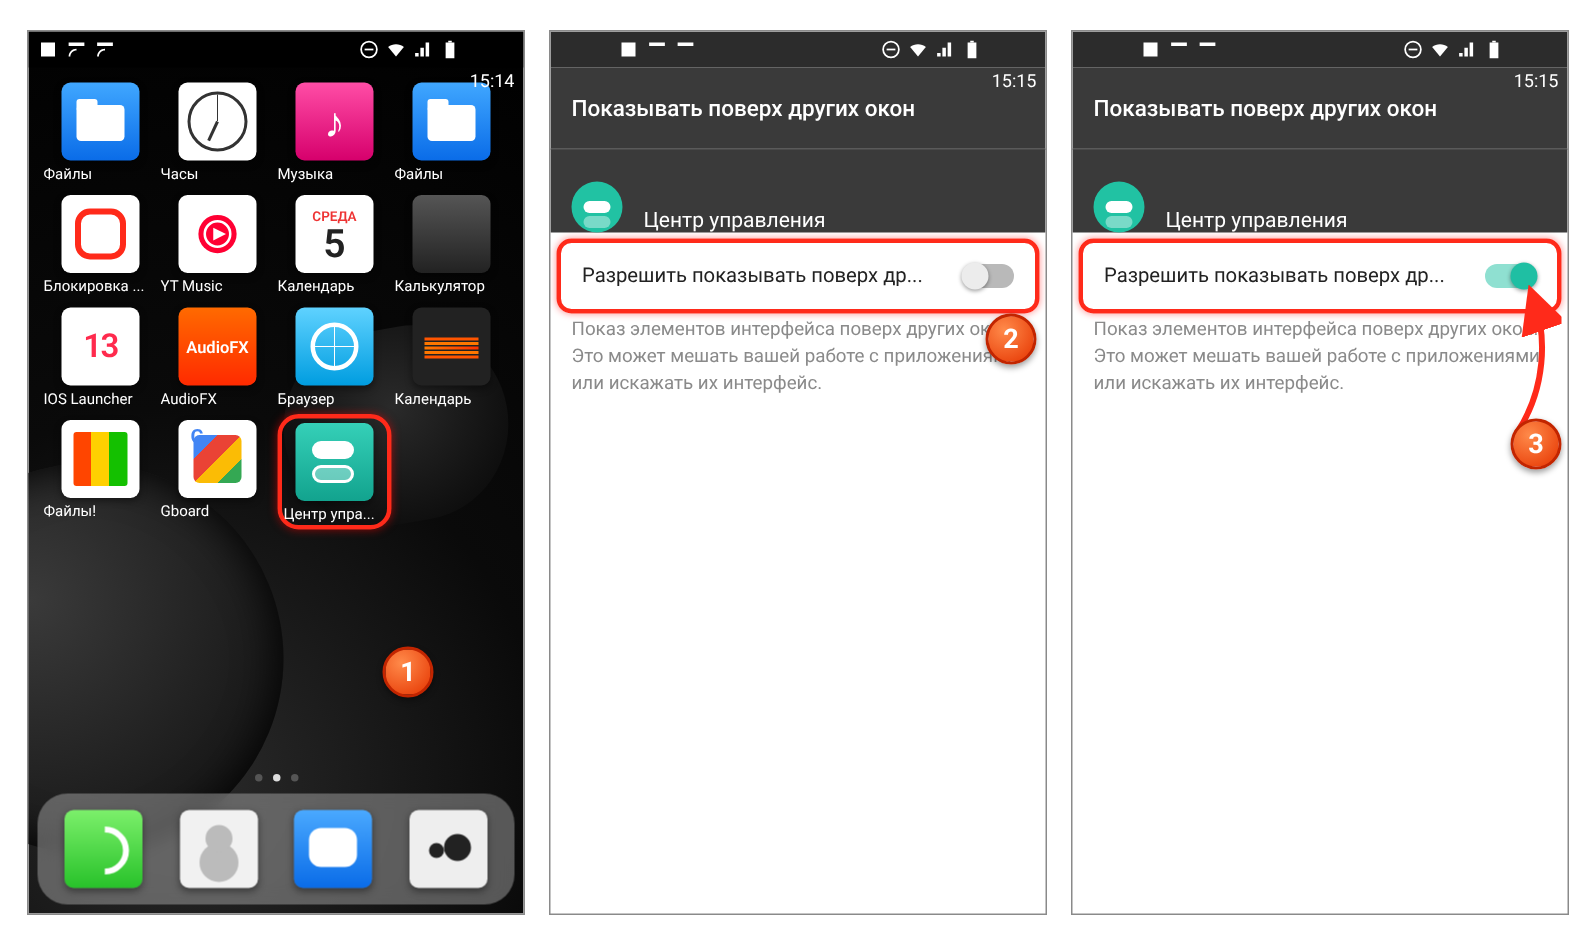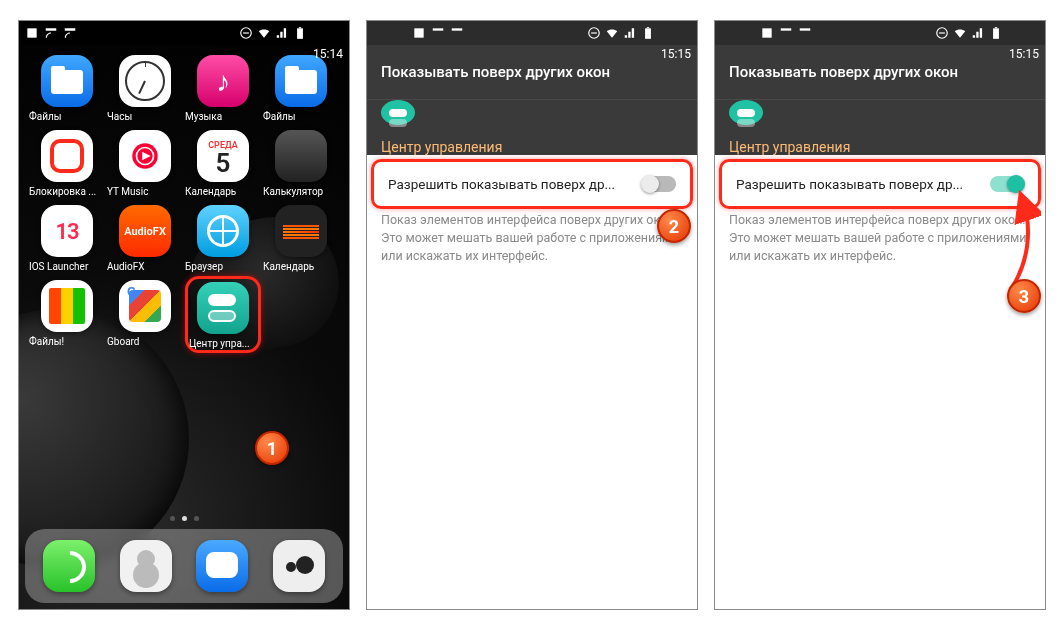--- a/index.html
+++ b/index.html
@@ -49,21 +49,21 @@
   }
   .home-grid {
     position:relative; z-index:2;
     padding: 10px 10px 0 10px;
     display:grid;
     grid-template-columns: repeat(4, 1fr);
     gap: 2px 2px; justify-items:center;
   }
   .app { width:76px; text-align:left; margin-bottom:6px; cursor:pointer; }
   .app-ico {
-    width:52px; height:52px; border-radius:16px;
+    width:52px; height:52px; border-radius:6px;
     background:#fff; margin:0 auto 4px;
     display:flex; align-items:center; justify-content:center;
     font-size:20px; font-weight:600; color:#333;
     box-shadow:0 2px 5px rgba(0,0,0,.4);
     position:relative; overflow:hidden;
   }
   .app-label { font-size:10px; color:#fff; white-space:nowrap; overflow:hidden; text-overflow:ellipsis; }
   .hl-red { border:3px solid #ff2a1a; border-radius:14px; padding:3px 1px 1px; margin:-4px 0 3px; box-shadow:0 0 6px rgba(255,0,0,.5);}
   .pager { position:absolute; bottom:88px; left:0; right:0; z-index:2;
            display:flex; gap:7px; justify-content:center; }
@@ -105,24 +105,23 @@
   .ico-contacts{background:#f1f1f1;} .ico-contacts::after{content:"";position:absolute;width:18px;height:18px;border-radius:50%;background:#bbb;top:10px;left:17px;box-shadow:0 16px 0 4px #bbb;}
   .ico-msg{background:linear-gradient(#4aa9ff,#0a6ce8);} .ico-msg::after{content:"";position:absolute;inset:12px 10px 14px;background:#fff;border-radius:8px;}
   .ico-cam{background:#eee;} .ico-cam::after{content:"";position:absolute;width:18px;height:18px;border-radius:50%;background:#222;left:23px;top:16px;box-shadow: -14px 2px 0 -4px #222;}
   
   .settings-header {
     background:#3a3a3a; color:#fff; height:54px;
     display:flex; align-items:center; padding:0 14px;
     font-size:15px; font-weight:500;
   }
   .settings-app-row {
-    background:#3a3a3a; height:56px; display:flex; align-items:flex-start;
-    padding:0 14px; gap:14px; color:#fdba74; font-size:14px;
+    background:#3a3a3a; height:56px; display:flex; align-items:flex-end;
+    padding:0 14px; gap:14px; color:#ffffff; font-size:14px;
     border-top:1px solid #4a4a4a;
-    flex-direction:column;
   }
   .settings-app-row .badge {
     width:34px;height:34px;border-radius:50%;
     background:#21c2a3;display:flex;align-items:center;justify-content:center;
   }
   .settings-app-row .badge::before{content:"";width:18px;height:8px;border-radius:5px;background:#fff;box-shadow:0 10px 0 rgba(255,255,255,.4);}
   .perm-row {
     display:flex; align-items:center; padding:14px 14px; gap:10px;
     font-size:13.5px; color:#222;
   }

